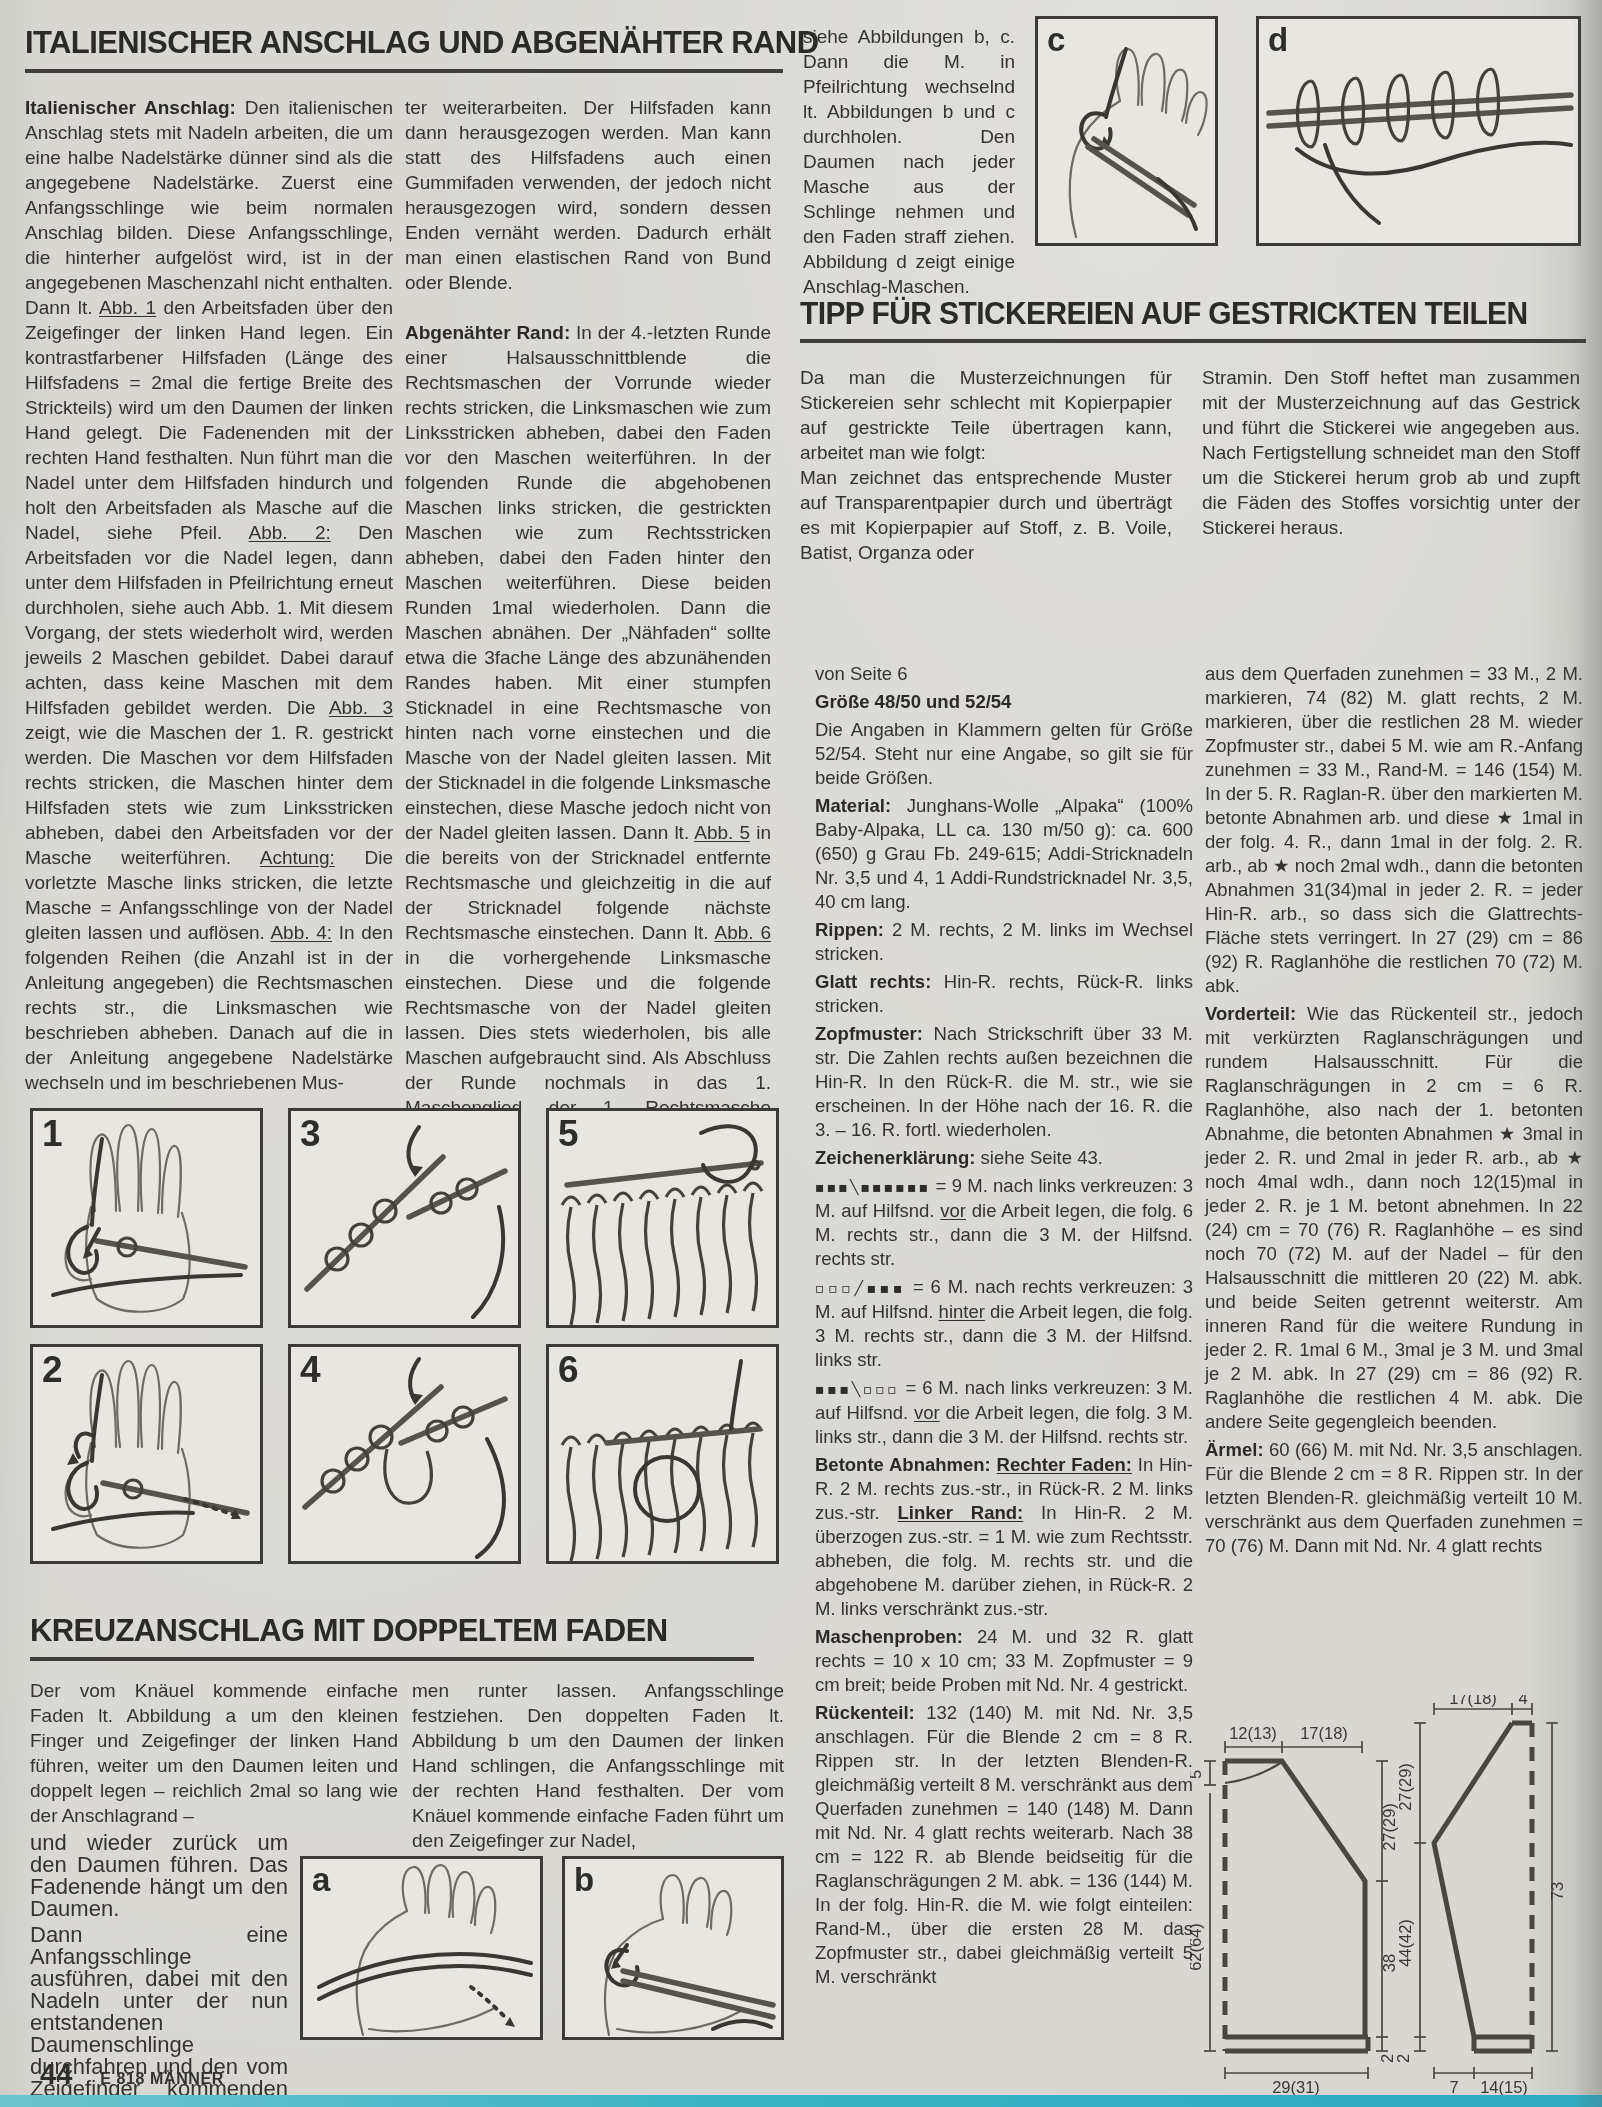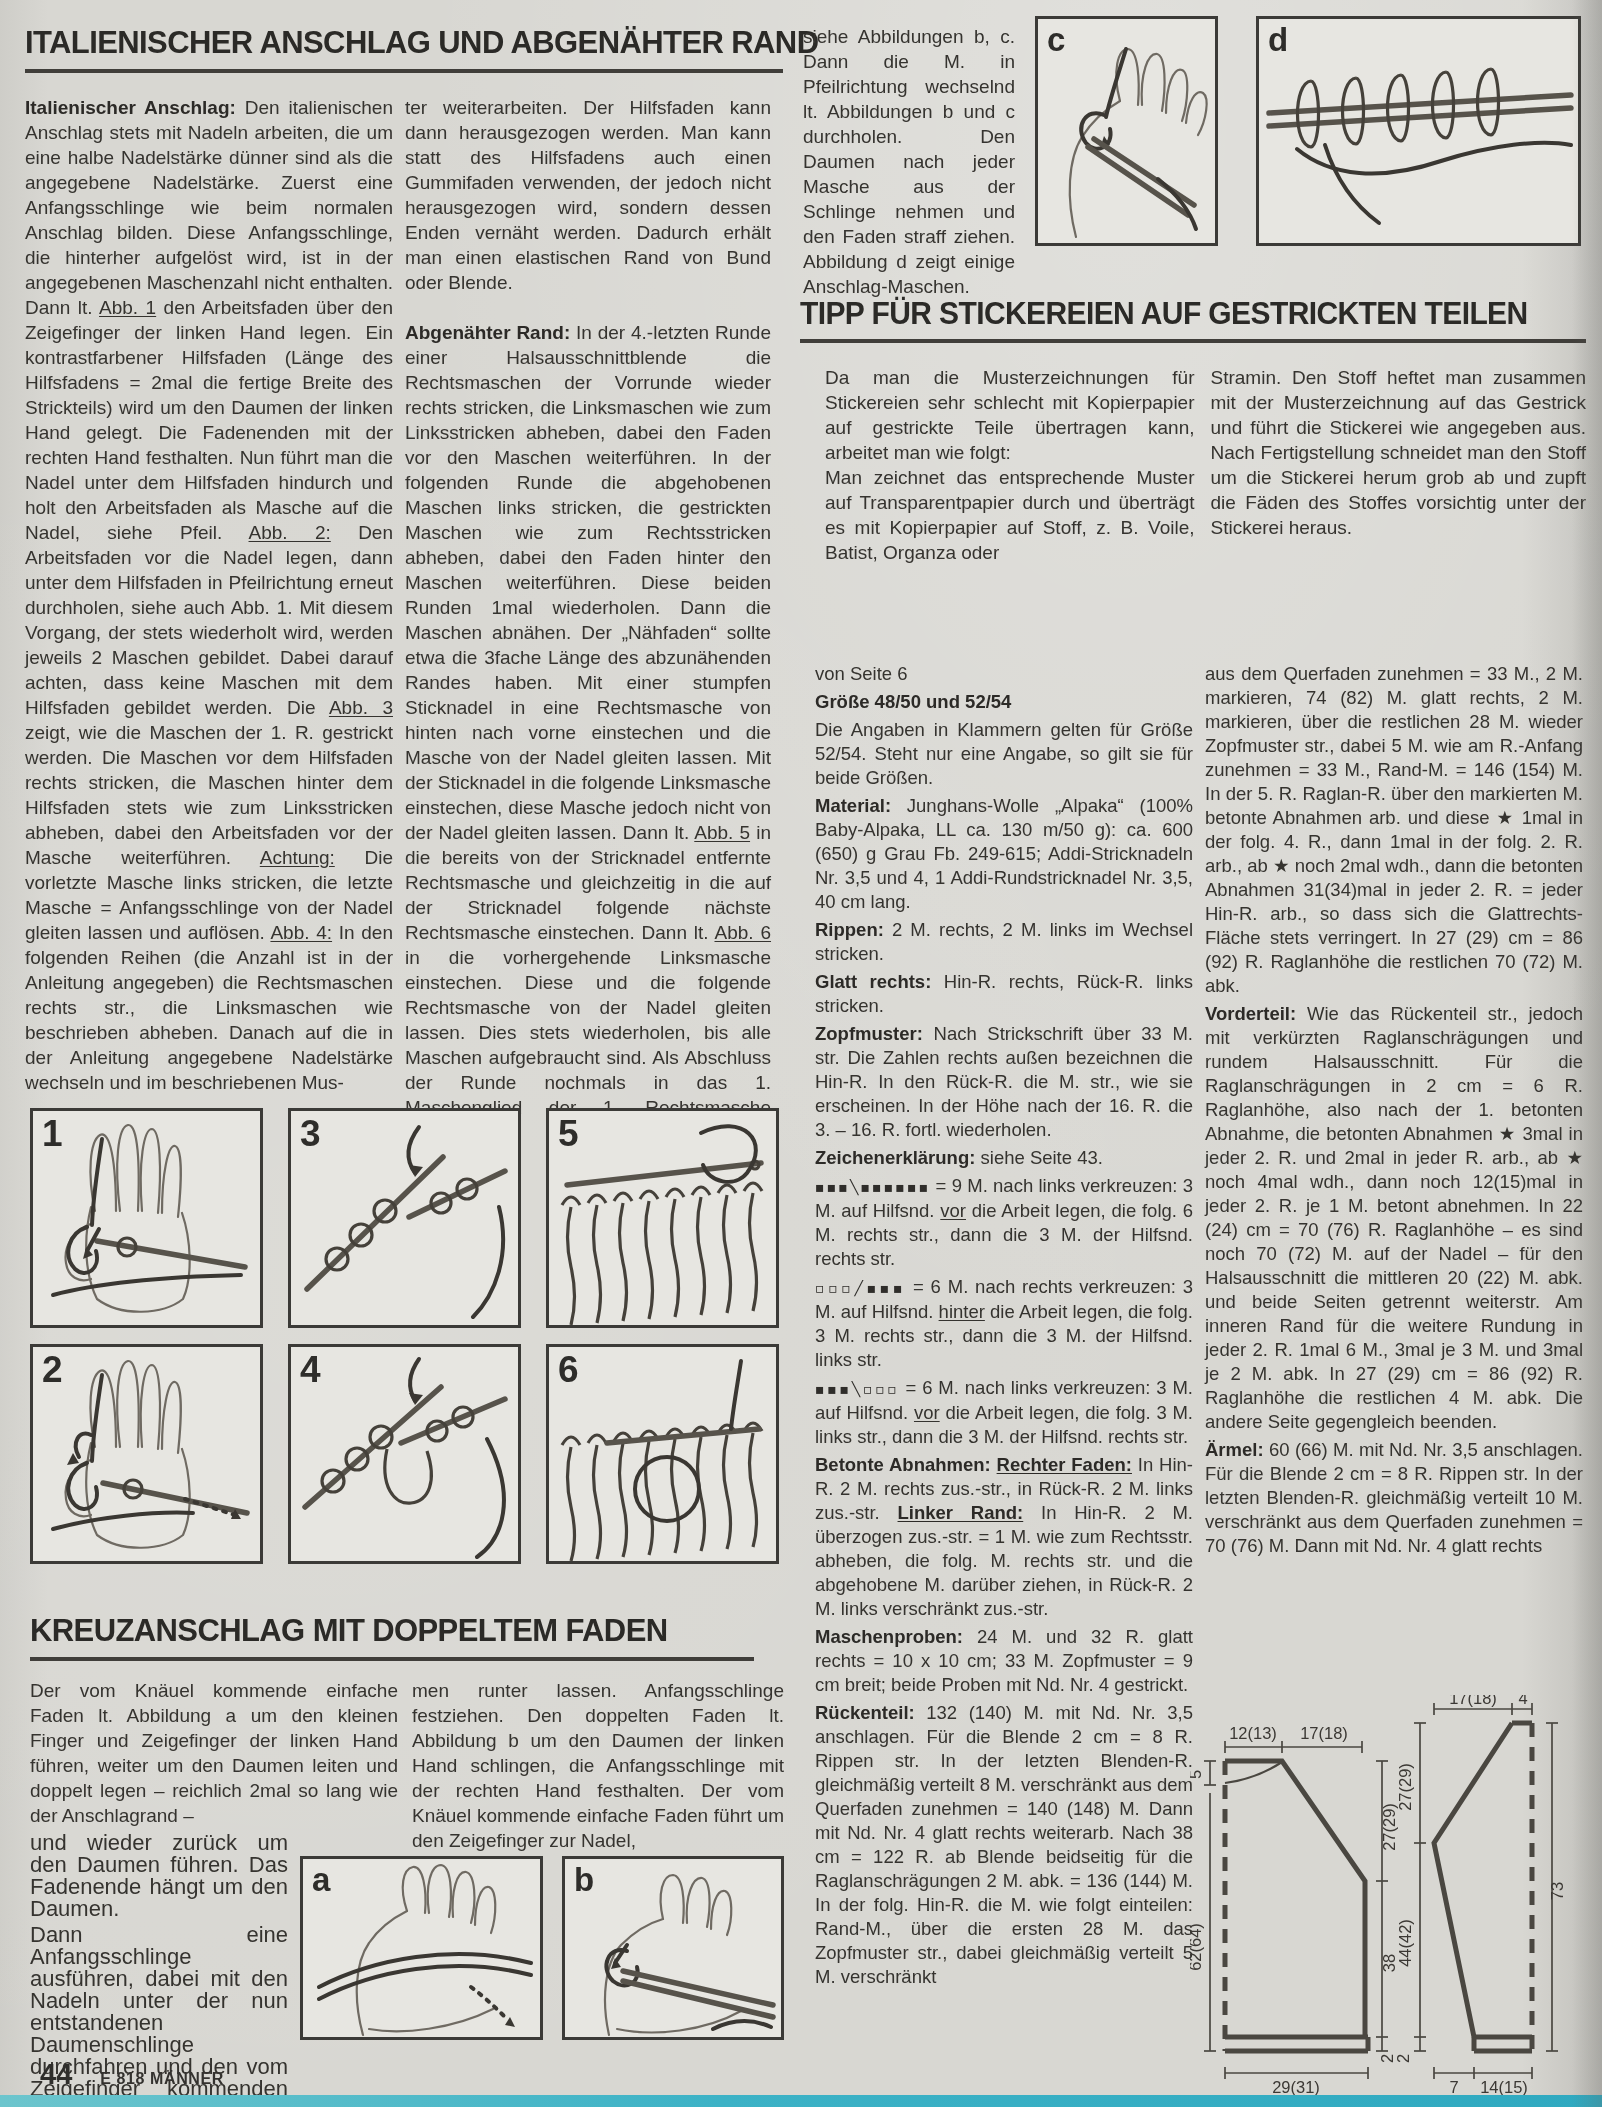--- a/index.html
+++ b/index.html
@@ -101,21 +101,21 @@
         <path d="M232,50 C214,52 214,114 232,116 C242,114 242,52 232,50"></path>
       </g>
       <path class="yn" d="M38,130 C72,158 122,162 182,142 C232,126 282,120 312,126"></path>
       <path class="yn" d="M66,126 C78,164 98,188 120,204"></path>
     </svg>
   </div>
 
   <div class="sec" style="left:800px;top:296px;width:786px;">
     <h2 style="font-size:30px;">TIPP FÜR STICKEREIEN AUF GESTRICKTEN TEILEN</h2>
     <div class="rule"></div>
-    <div class="cols" style="gap:16px;margin-left:25px;">
+    <div class="cols" style="gap:30px;">
       <div class="col nogap" style="width:372px;">
           <p><span>Da man die Musterzeichnungen für Stickereien sehr schlecht mit Kopierpapier auf gestrickte Teile übertragen kann, arbeitet man wie folgt:</span></p>
           <p><span>Man zeichnet das entsprechende Muster auf Transparentpapier durch und überträgt es mit Kopierpapier auf Stoff, z. B. Voile, Batist, Organza oder</span></p>
         </div>
       <div class="col nogap" style="width:378px;">
           <p><span>Stramin. Den Stoff heftet man zusammen mit der Musterzeichnung auf das Gestrick und führt die Stickerei wie angegeben aus. Nach Fertigstellung schneidet man den Stoff um die Stickerei herum grob ab und zupft die Fäden des Stoffes vorsichtig unter der Stickerei heraus.</span></p>
         </div>
     </div>
   </div>
 

